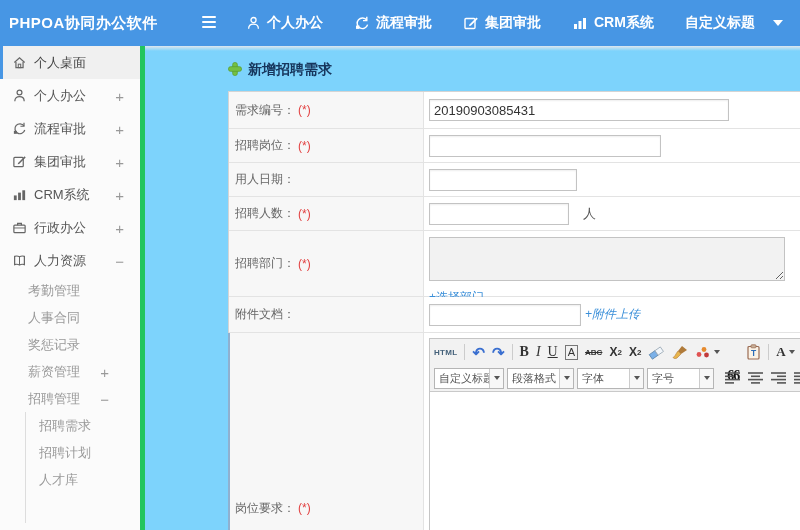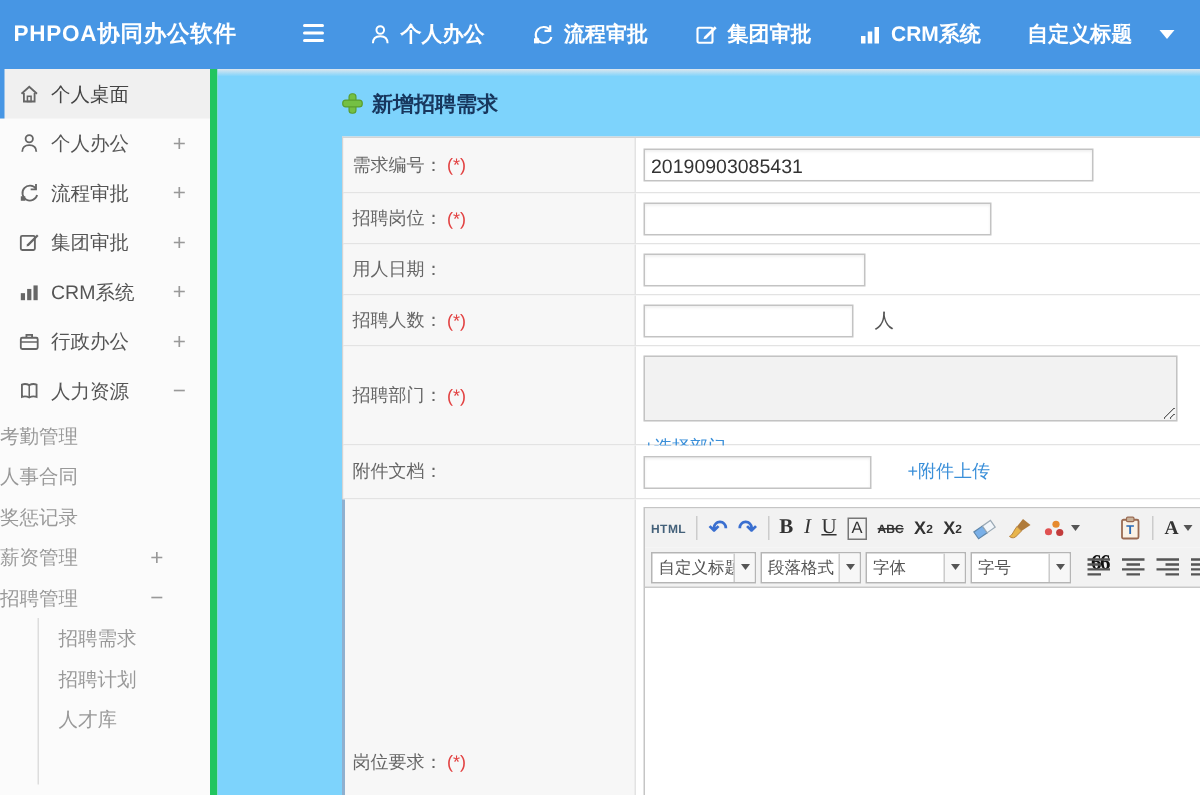--- a/index.html
+++ b/index.html
@@ -16,21 +16,21 @@
   .nav-item svg { display:block; }
   .caret { width:0; height:0; border-left:5px solid transparent; border-right:5px solid transparent; border-top:6px solid #fff; margin-left:12px; }
 
   
   .sidebar { position:absolute; left:0; top:46px; width:145px; height:484px; background:#fbfbfb; border-right:5px solid #22c55e; }
   .s-item { position:relative; display:flex; align-items:center; cursor:pointer; }
   .s1 { height:33px; padding-left:11px; font-size:13px; color:#555; }
   .s1 .s-ico { width:16px; height:16px; margin-right:7px; display:flex; align-items:center; justify-content:center; }
   .s1.active { background:#f0f0f0; border-left:3px solid #4796e4; padding-left:8px; color:#444; }
   .expander { position:absolute; right:16px; top:50%; transform:translateY(-50%); color:#999; font-size:15px; font-weight:300; }
-  .s2 { height:27px; font-size:13px; color:#999; }
+  .s2 { height:27px; padding-left:28px; font-size:13px; color:#999; }
   .s2 .expander { right:31px; }
   .s3-group { margin-left:25px; border-left:1px solid #ddd; padding-bottom:30px; }
   .s3 { height:27px; padding-left:13px; font-size:13px; color:#999; }
 
   
   .main { position:absolute; left:145px; top:46px; width:655px; height:484px; background:#7dd3fc; overflow:hidden; }
   .main::before { content:''; position:absolute; left:0; top:0; right:0; height:5px; background:linear-gradient(#dde6ee,rgba(250,250,250,0)); }
   .page-title { display:flex; align-items:center; gap:6px; margin:15px 0 0 83px; }
   .page-title span { font-size:14px; font-weight:bold; color:#17365d; }
 
@@ -49,21 +49,21 @@
   input[type=text] { height:22px; border:1px solid #c3c3c3; padding:0 4px; font-size:13px; color:#333; box-shadow:inset 0 1px 2px rgba(0,0,0,0.07); background:#fff; font-family:"Liberation Sans",sans-serif; }
   .inp-demand { width:300px; height:24px; font-size:15px; }
   .inp-position { width:232px; }
   .inp-date { width:148px; }
   .inp-count { width:140px; }
   .inp-attach { width:152px; }
   .suffix { font-size:13px; color:#555; margin-left:14px; }
   .blue-link { color:#3a8fd9; font-size:12px; text-decoration:none; cursor:pointer; }
   .r5 textarea { width:356px; height:44px; background:#f2f2f2; border:1px solid #c3c3c3; resize:both; font-family:"Liberation Sans",sans-serif; }
   .r5 .blue-link { display:inline-block; margin-top:4px; }
-  .r6 .blue-link { margin-left:24px; }
+  .r6 .blue-link { margin-left:4px;font-style:italic; }
 
   
   .editor { width:490px; border:1px solid #c5c5c5; background:#fff; }
   .tb { background:#f2f2f2; display:flex; align-items:center; padding:2px 4px; gap:7px; }
   .tb1 { height:26px; }
   .tb2 { height:27px; gap:3px; border-bottom:1px solid #c9c9c9; }
   .sep { width:1px; height:16px; background:#ccc; }
   .tbtn { display:inline-flex; align-items:center; justify-content:center; cursor:pointer; color:#333; }
   .b-html { font-size:8px; font-weight:bold; color:#44617a; letter-spacing:0.3px; }
   .b-undo,.b-redo { font-size:15px; font-weight:bold; color:#3a6fd0; line-height:1; }

